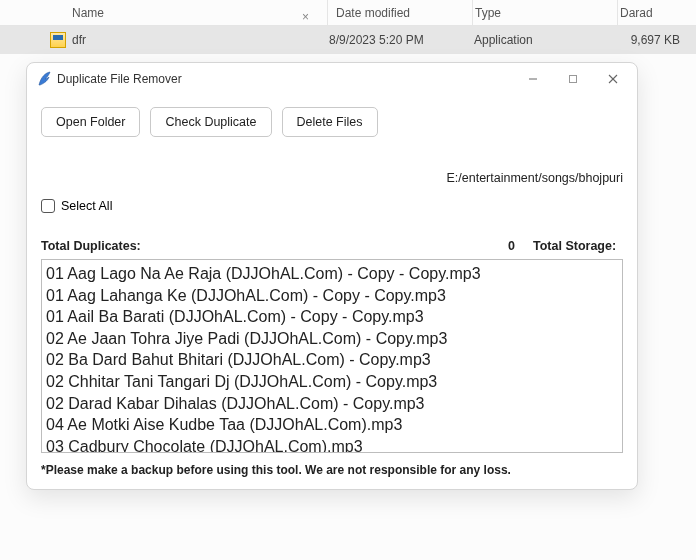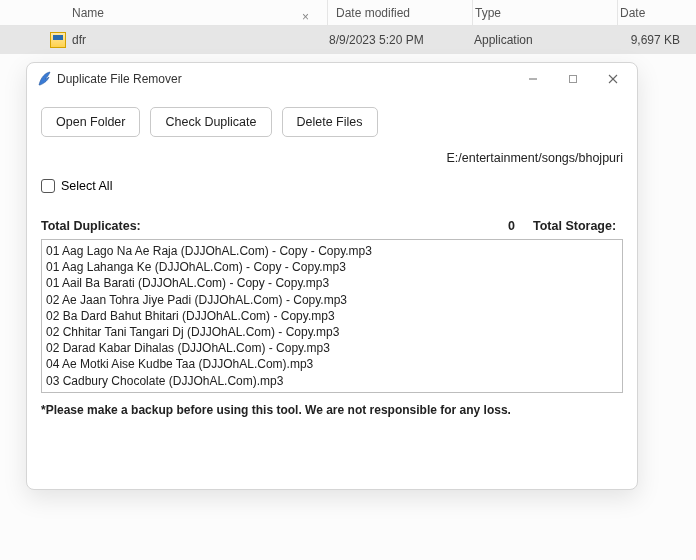--- a/index.html
+++ b/index.html
@@ -91,21 +91,21 @@
     display: flex; align-items: center; justify-content: center;
     color: #666;
   }
   .winbtn svg { display:block; }
   .app-body {
     padding: 12px 14px 10px 14px;
     display: flex;
     flex-direction: column;
     flex: 1;
   }
-  .btn-row { display: flex; gap: 10px; margin-bottom: 14px;}
+  .btn-row { display: flex; gap: 10px; margin-bottom: 34px;}
   .btn {
     border: 1px solid #c9c9c9;
     background: #fff;
     border-radius: 5px;
     padding: 7px 14px;
     font-size: 12.5px;
     color: #222;
     cursor: pointer;
   }
   .path-line { font-size: 12.5px; color: #222; margin-bottom: 14px; text-align: right; }
@@ -122,23 +122,23 @@
     font-weight: 600;
     color: #222;
     margin-bottom: 6px;
   }
   .stats-dup-label { }
   .stats-gap { flex:1; }
   .stats-dup-val { margin-right: 18px; }
   .stats-storage-label { min-width: 90px; }
   .listbox {
     border: 1px solid #bdbdbd;
-    height: 154px;
+    height: 194px;
     padding: 3px 4px;
-    font-size: 12px;
+    font-size: 16px;
     color: #222;
     line-height: 1.35;
     overflow: hidden;
     background: #fff;
   }
   .listbox div { white-space: nowrap; }
   .footer-note {
     font-size: 12px;
     font-weight: 600;
     color: #222;
@@ -154,21 +154,21 @@
     <span>Name</span>
     <span class="close-col">×</span>
   </div>
   <div class="col-date">
       <span>Date modified</span>
     </div>
   <div class="col-type">
       <span>Type</span>
     </div>
   <div class="col-size">
-      <span>Date</span>
+      <span>Darad</span>
     </div>
 </div>
 
 <div class="explorer-row">
   <div class="row-iconcell">
       <div class="file-icon"></div>
     </div>
   <div class="row-name">dfr</div>
   <div class="row-date">8/9/2023 5:20 PM</div>
   <div class="row-type">Application</div>

